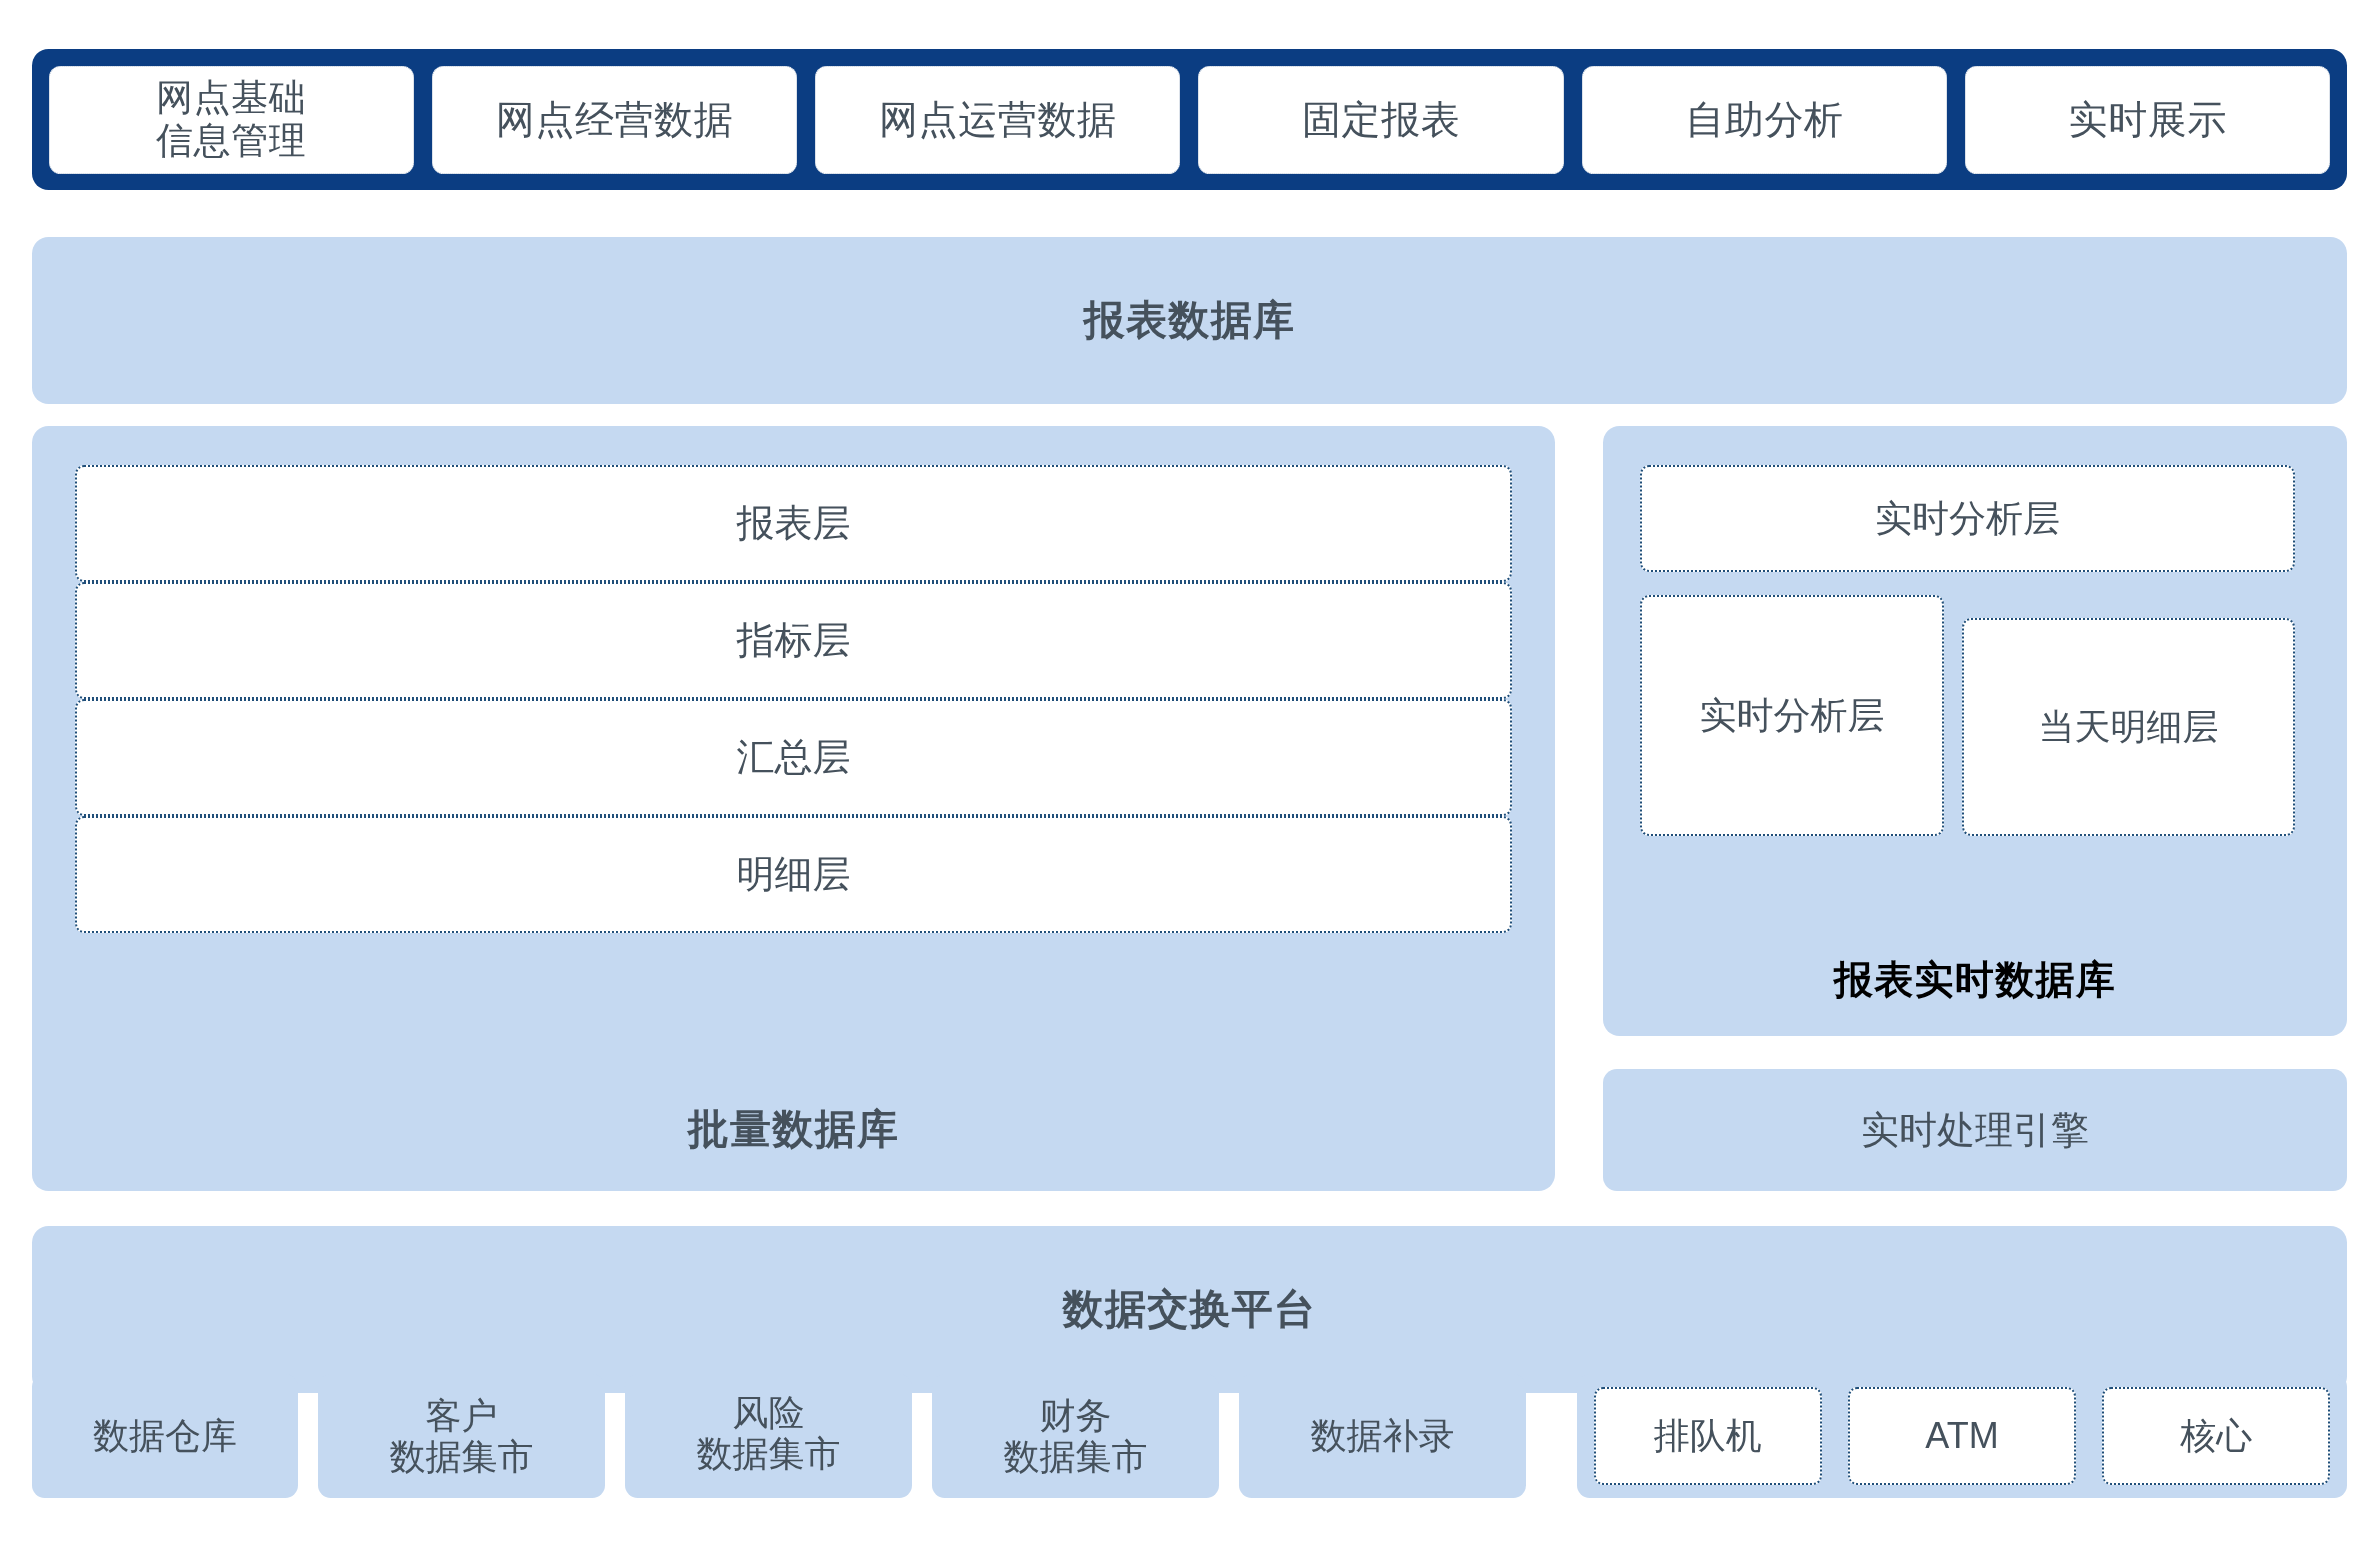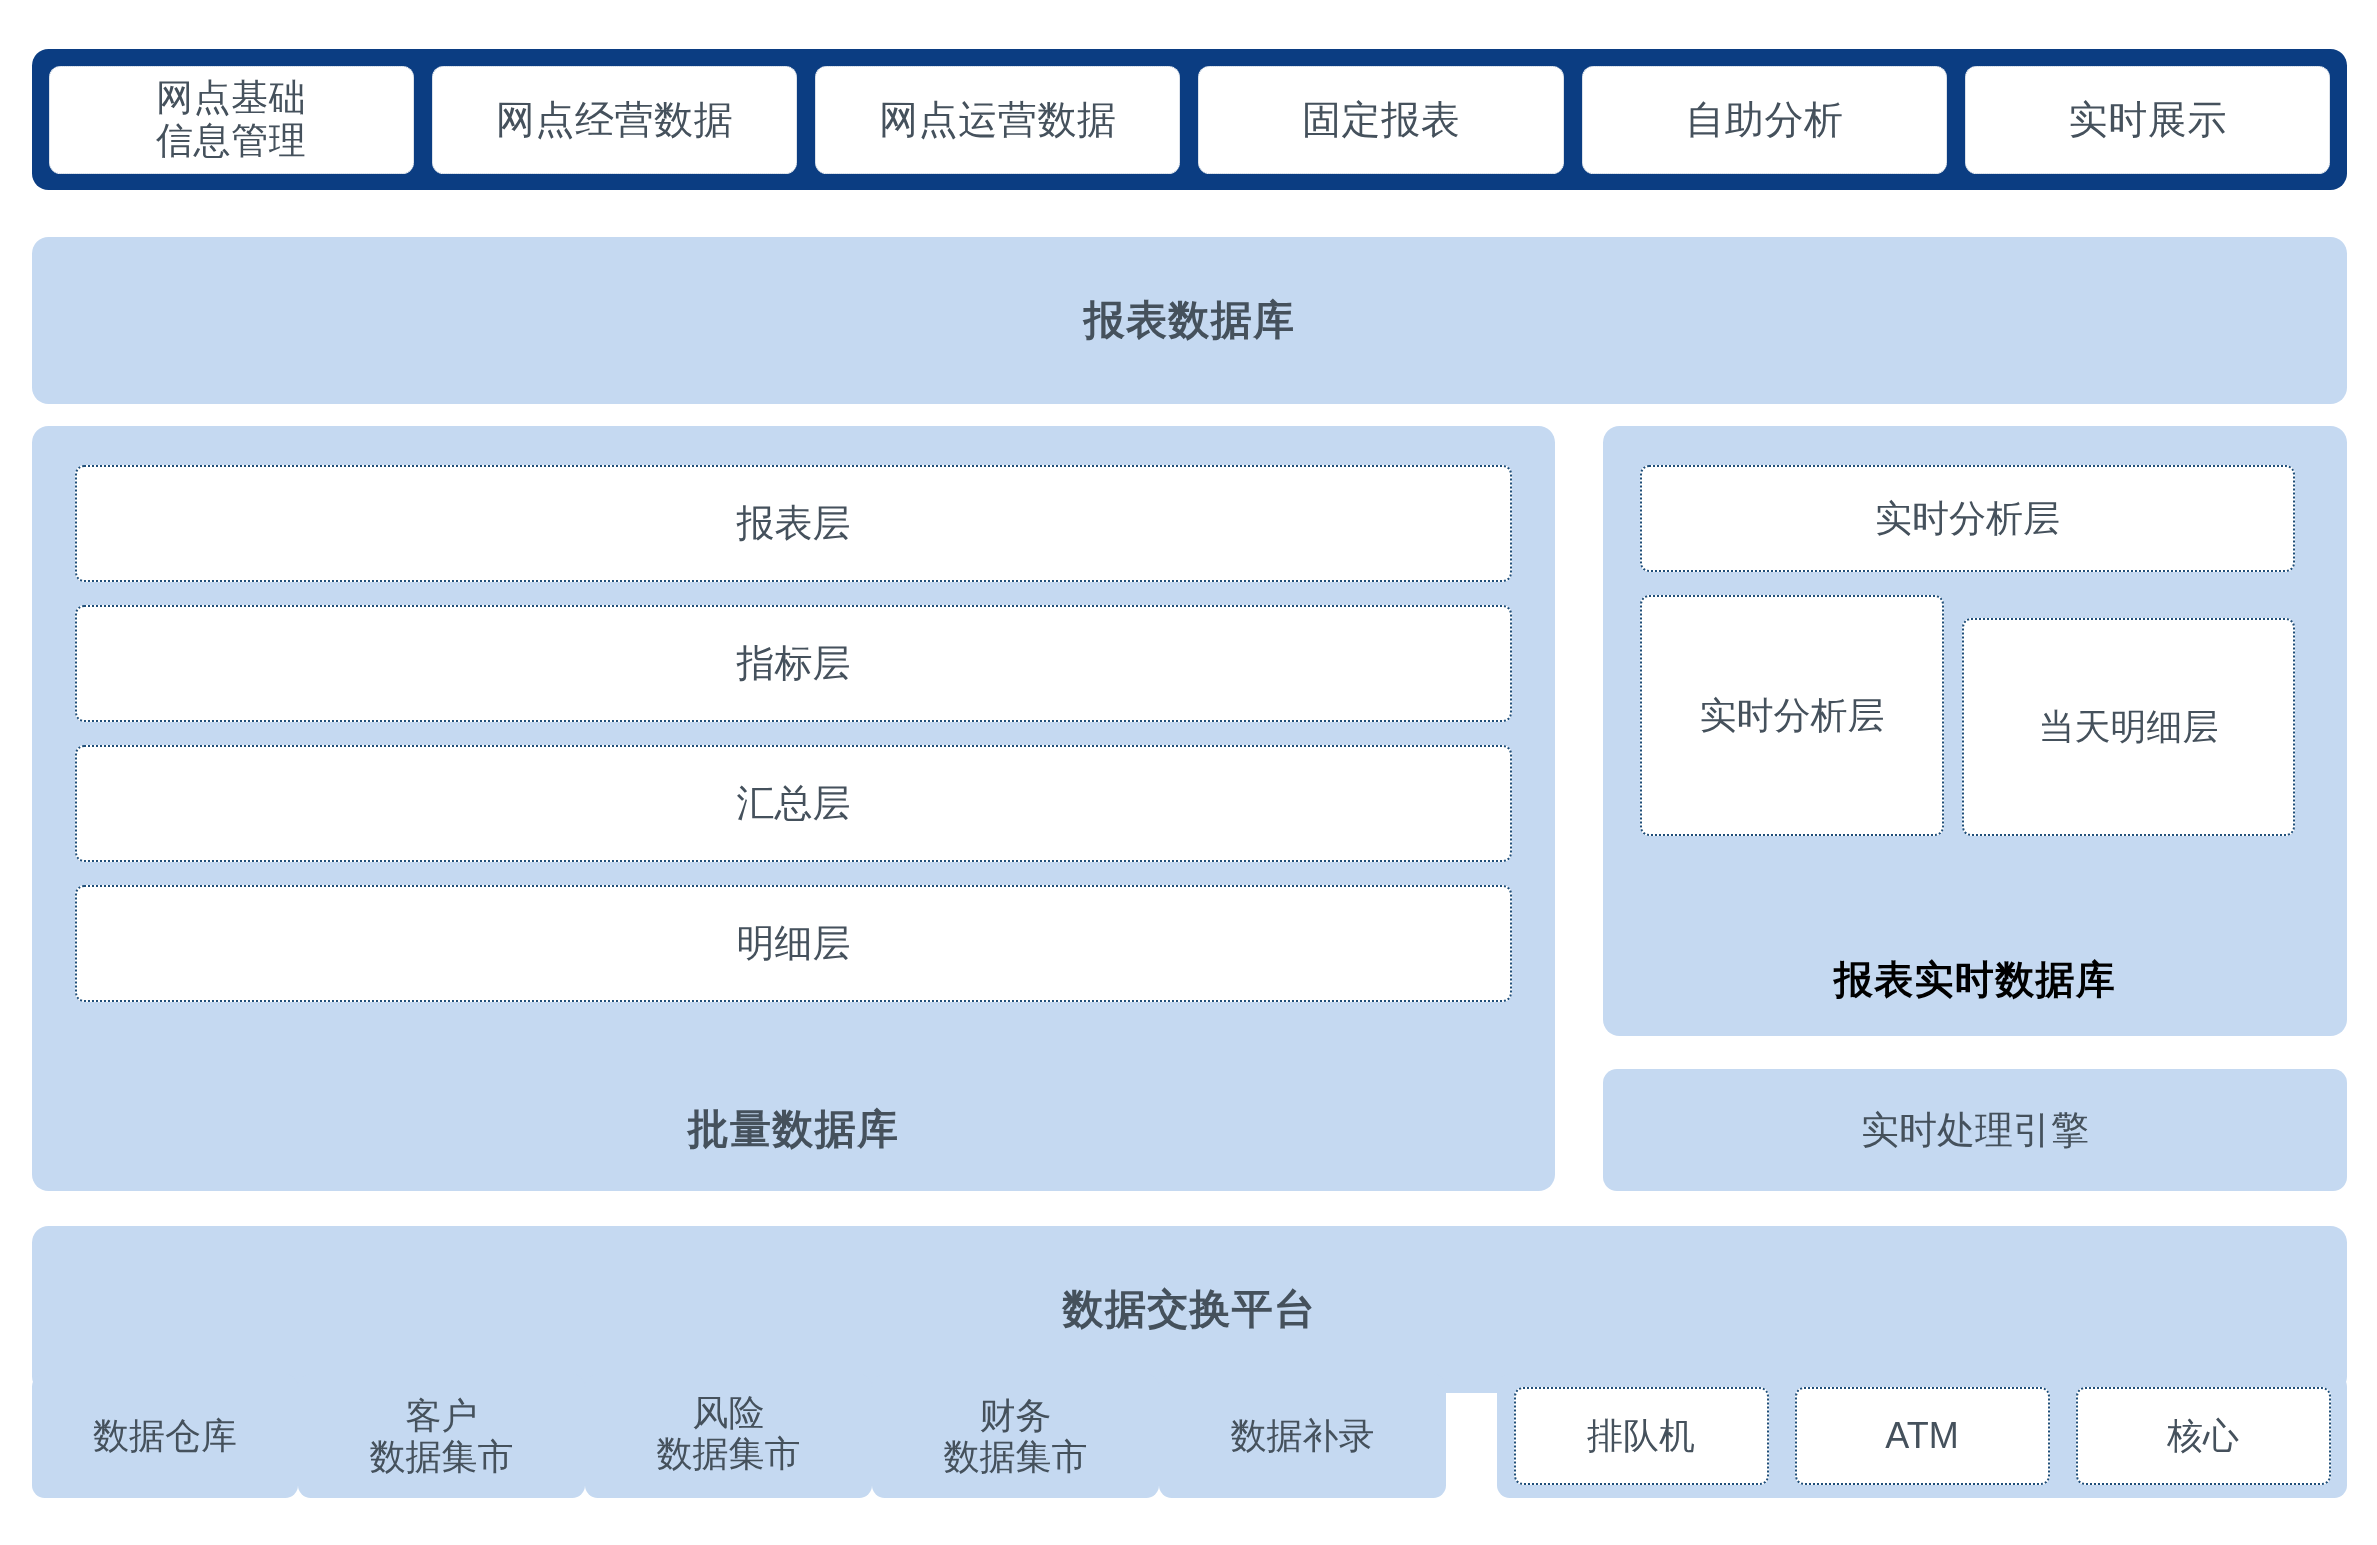--- a/index.html
+++ b/index.html
@@ -105,21 +105,20 @@
     height: 117px;
     background: #ffffff;
     border: 2.5px dotted #1f4e79;
     border-radius: 9px;
     box-sizing: border-box;
     display: flex;
     align-items: center;
     justify-content: center;
     font-size: 38px;
     color: #45515c;
-    margin-bottom: 23px;
     font-family: Liberation Mono, monospace;
   }
   #batch-panel-title {
     position: absolute;
     left: 0;
     right: 0;
     bottom: 34px;
     text-align: center;
     font-size: 41px;
     font-weight: bold;
@@ -232,20 +231,21 @@
     border-radius: 12.7px;
     box-sizing: border-box;
     display: flex;
     align-items: center;
     justify-content: center;
     text-align: center;
     font-size: 36px;
     line-height: 1.14;
     color: #45515c;
     white-space: pre-line;
+    margin-right: 20px;
   }
   #src-0 { flex: 0 0 266px; }
   #src-1 { flex: 0 0 287px; }
   #src-2 { flex: 0 0 287px; font-family: Liberation Mono, monospace; }
   #src-3 { flex: 0 0 287px; }
   #src-4 { flex: 0 0 287px; margin-right: 51px; }
 
   #channel-group {
     flex: 1 1 auto;
     background: #c5d9f1;

